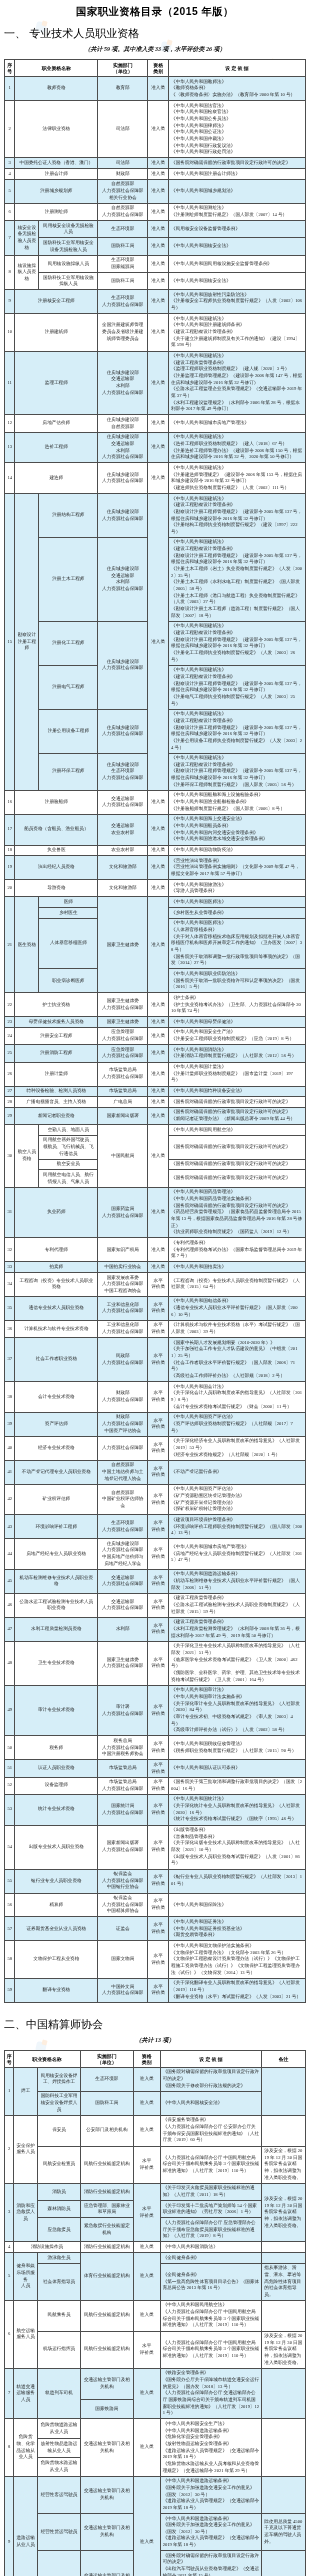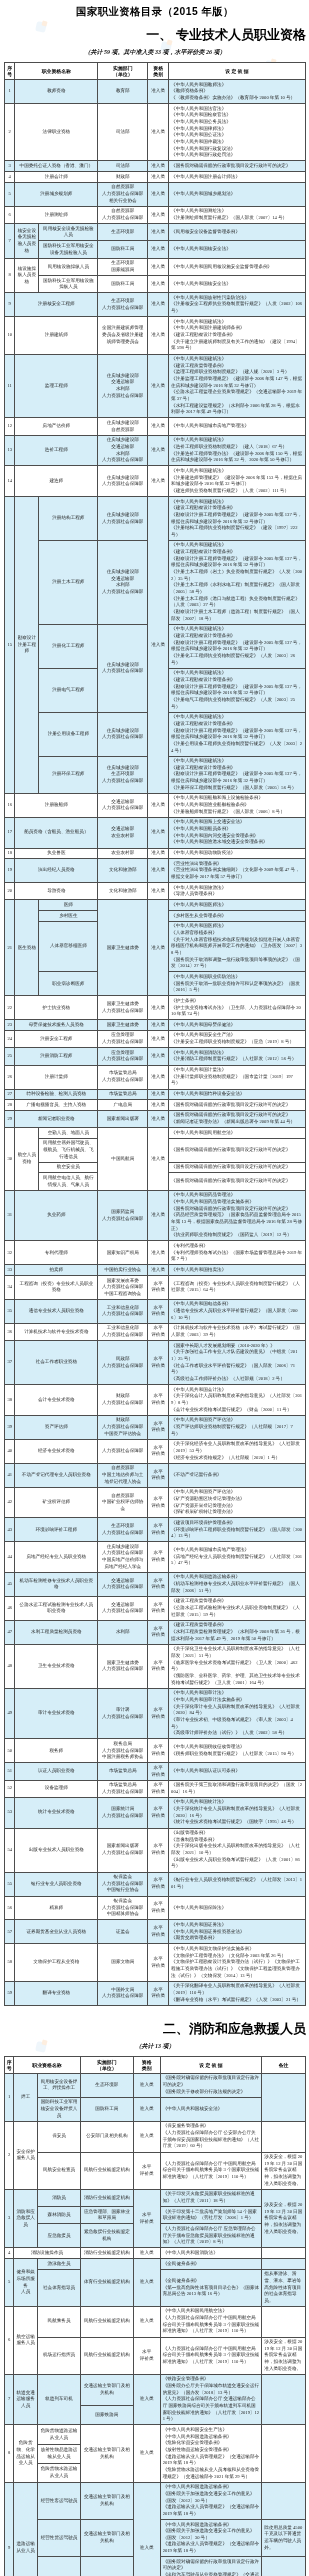--- a/index.html
+++ b/index.html
@@ -3,21 +3,21 @@
 <meta charset="utf-8">
 <style>
   html,body{margin:0;padding:0;background:#ffffff;}
   body{width:310px;font-family:"Liberation Serif",serif;color:#1d1d1d;position:relative;overflow-x:hidden;}
   .page{position:relative;padding:3.1px 4.1px 15.5px 4.1px;z-index:1;}
   .wm-layer{position:absolute;inset:0;z-index:0;pointer-events:none;overflow:hidden;}
   .wm{position:absolute;width:13.4px;height:13.4px;opacity:.16;}
   .wm .b{position:absolute;left:0;top:1.5px;width:10.3px;height:10.3px;background:#9ec9ea;border-radius:2.6px;transform:rotate(12deg);}
   .wm .o{position:absolute;left:6.2px;top:0;width:5.2px;height:5.2px;background:#f59a3d;border-radius:1px;transform:rotate(18deg);}
   .doc-title{text-align:center;font-family:"Liberation Sans",sans-serif;font-weight:bold;font-size:10.3px;letter-spacing:0.5px;margin:2.1px 0 5.2px 0;color:#000;}
-  .sec-heading{text-align:right;font-family:"Liberation Sans",sans-serif;font-weight:bold;font-size:13px;margin:7.2px 0 4.1px 0;color:#000;}
+  .sec-heading{text-align:left;font-family:"Liberation Sans",sans-serif;font-weight:normal;font-size:11px;margin:7.2px 0 4.1px 0;color:#000;}
   .sec-subtitle{text-align:center;font-style:italic;font-weight:bold;font-size:6px;margin:0 0 4.6px 0;color:#111;}
   table{border-collapse:collapse;width:100%;table-layout:fixed;background:transparent;}
   table,td,th{border:0.5px solid #4d4d4d;}
   table{border-width:0.8px;}
   th{font-size:4.9px;font-weight:bold;padding:2.1px 1px;text-align:center;white-space:pre-line;background:#fff;color:#000;}
   td{font-size:4.6px;line-height:1.45;padding:1.5px 2.1px;text-align:center;vertical-align:middle;word-break:break-all;color:#1d1d1d;background:#fff;}
   tr.shade td{background:#d6eef8;}
   td.basis,td.note{text-align:left;}
   td .line{display:block;}
   .s1 col.c-no{width:3.4%;} .s1 col.c-grp{width:8%;} .s1 col.c-name{width:19.6%;}
@@ -1238,21 +1238,21 @@
                 <span class="line">《关于深化翻译专业人员职称制度改革的指导意见》（人社部发〔2019〕110 号）</span>
                 <span class="line">《翻译专业资格（水平）考试暂行规定》（人发〔2003〕21 号）</span>
               </td>
             </tr>
           </tbody>
     </table>
     <div class="sec-gap"></div>
   </section>
 
   <section>
-    <h2 class="sec-heading">二、消防和应急救援人员</h2>
+    <h2 class="sec-heading">二、中国精算师协会</h2>
     <div class="sec-subtitle">（共计 13 项）</div>
     <table class="s2">
       <colgroup>
             <col class="c-no">
             <col class="c-grp">
             <col class="c-name">
             <col class="c-dept">
             <col class="c-cat">
             <col class="c-basis">
             <col class="c-note">

